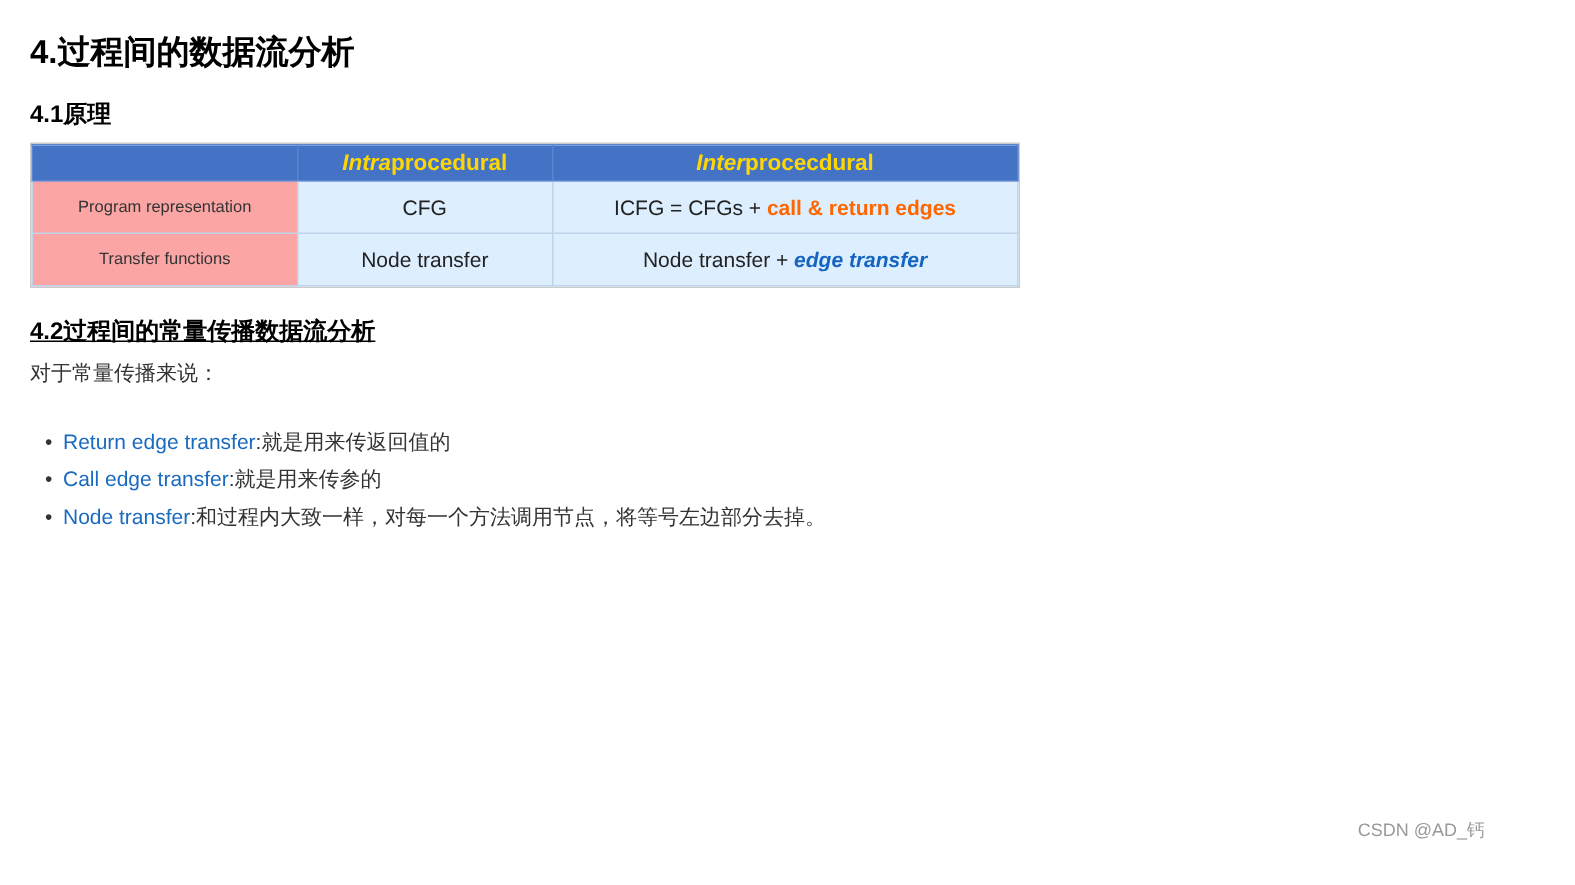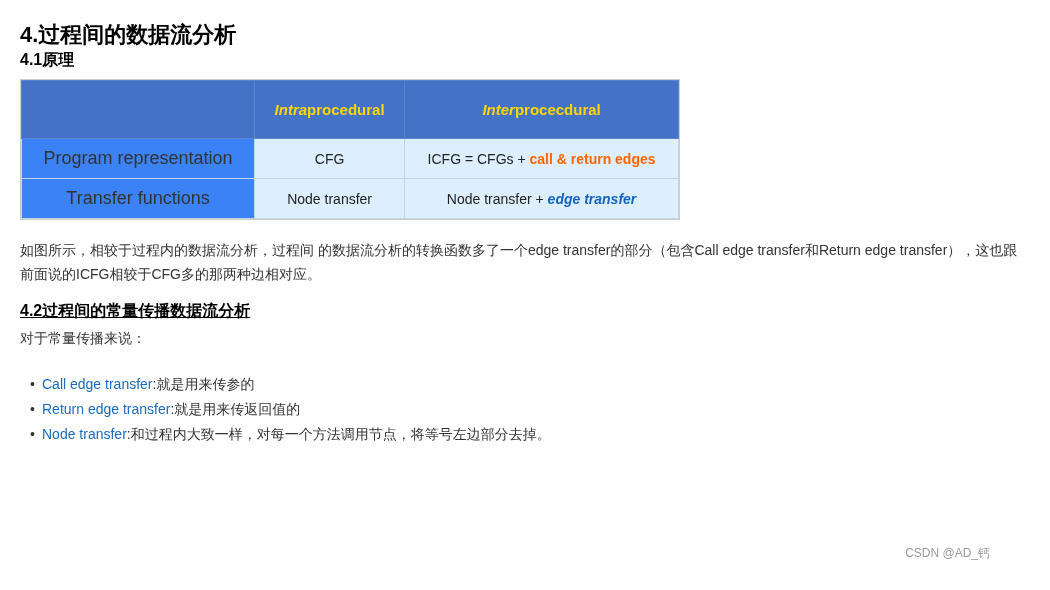--- a/index.html
+++ b/index.html
@@ -9,20 +9,21 @@
       color: #333;
       background: #fff;
       width: 1050px;
       min-height: 590px;
       padding: 20px 30px 20px 20px;
     }
     .main-title {
       font-size: 22px;
       font-weight: bold;
       color: #000;
+      margin-bottom: 16px;
     }
     .section-title {
       font-size: 16px;
       font-weight: bold;
       color: #000;
       margin-bottom: 8px;
     }
     .subtitle {
       font-size: 14px;
       color: #333;
@@ -37,42 +38,42 @@
     table {
       border-collapse: collapse;
       width: 100%;
     }
     table thead tr th {
       background-color: #4472C4;
       color: #FFD700;
       font-style: italic;
       font-weight: bold;
       font-size: 15px;
-      padding: 20px 16px;
+      padding: 3px 16px;
       text-align: center;
       border: 1px solid #5a84d0;
       margin-left: 28px;
     }
     table thead tr th span.normal {
       font-style: normal;
       color: #FFD700;
     }
     table tbody tr td {
       background-color: #DDEEFF;
       color: #222;
       font-size: 14px;
       font-weight: normal;
       padding: 9px 16px;
       text-align: center;
       border: 1px solid #c0d4ea;
     }
     table tbody tr td.row-label {
-      background-color: #3b82f6;
+      background-color: #fca5a5;
       color: #333;
-      font-size: 18px;
+      font-size: 11px;
     }
     table tbody tr td .highlight-orange {
       color: #FF6600;
       font-weight: bold;
     }
     table tbody tr td .highlight-blue {
       color: #1565C0;
       font-weight: bold;
       font-style: italic;
     }
@@ -166,35 +167,32 @@
           <td class="row-label">Transfer functions</td>
           <td>Node transfer</td>
           <td>
             <span>Node transfer + </span><span class="highlight-blue">edge transfer</span>
           </td>
         </tr>
       </tbody>
     </table>
   </div>
 
-  <p class="body-text">
-    <span>如图所示，相较于过程内的数据流分析，过程间 的数据流分析的转换函数多了一个edge transfer的部分（包含Call edge transfer和Return edge transfer），这也跟前面说的ICFG相较于CFG多的那两种边相对应。</span>
-  </p>
 
   <h2 class="section-title-42">4.2过程间的常量传播数据流分析</h2>
   <p class="subtitle-42">
     <span>对于常量传播来说：</span>
   </p>
 
   <ul class="bullet-list">
     <li>
-      <span class="item-key">Call edge transfer</span><span>:就是用来传参的</span>
+      <span class="item-key">Return edge transfer</span><span>:就是用来传返回值的</span>
     </li>
     <li>
-      <span class="item-key">Return edge transfer</span><span>:就是用来传返回值的</span>
+      <span class="item-key">Call edge transfer</span><span>:就是用来传参的</span>
     </li>
     <li>
       <span class="item-key">Node transfer</span><span>:和过程内大致一样，对每一个方法调用节点，将等号左边部分去掉。</span>
     </li>
   </ul>
 
   <div class="watermark">CSDN @AD_钙</div>
 </div>
 
 </body></html>

